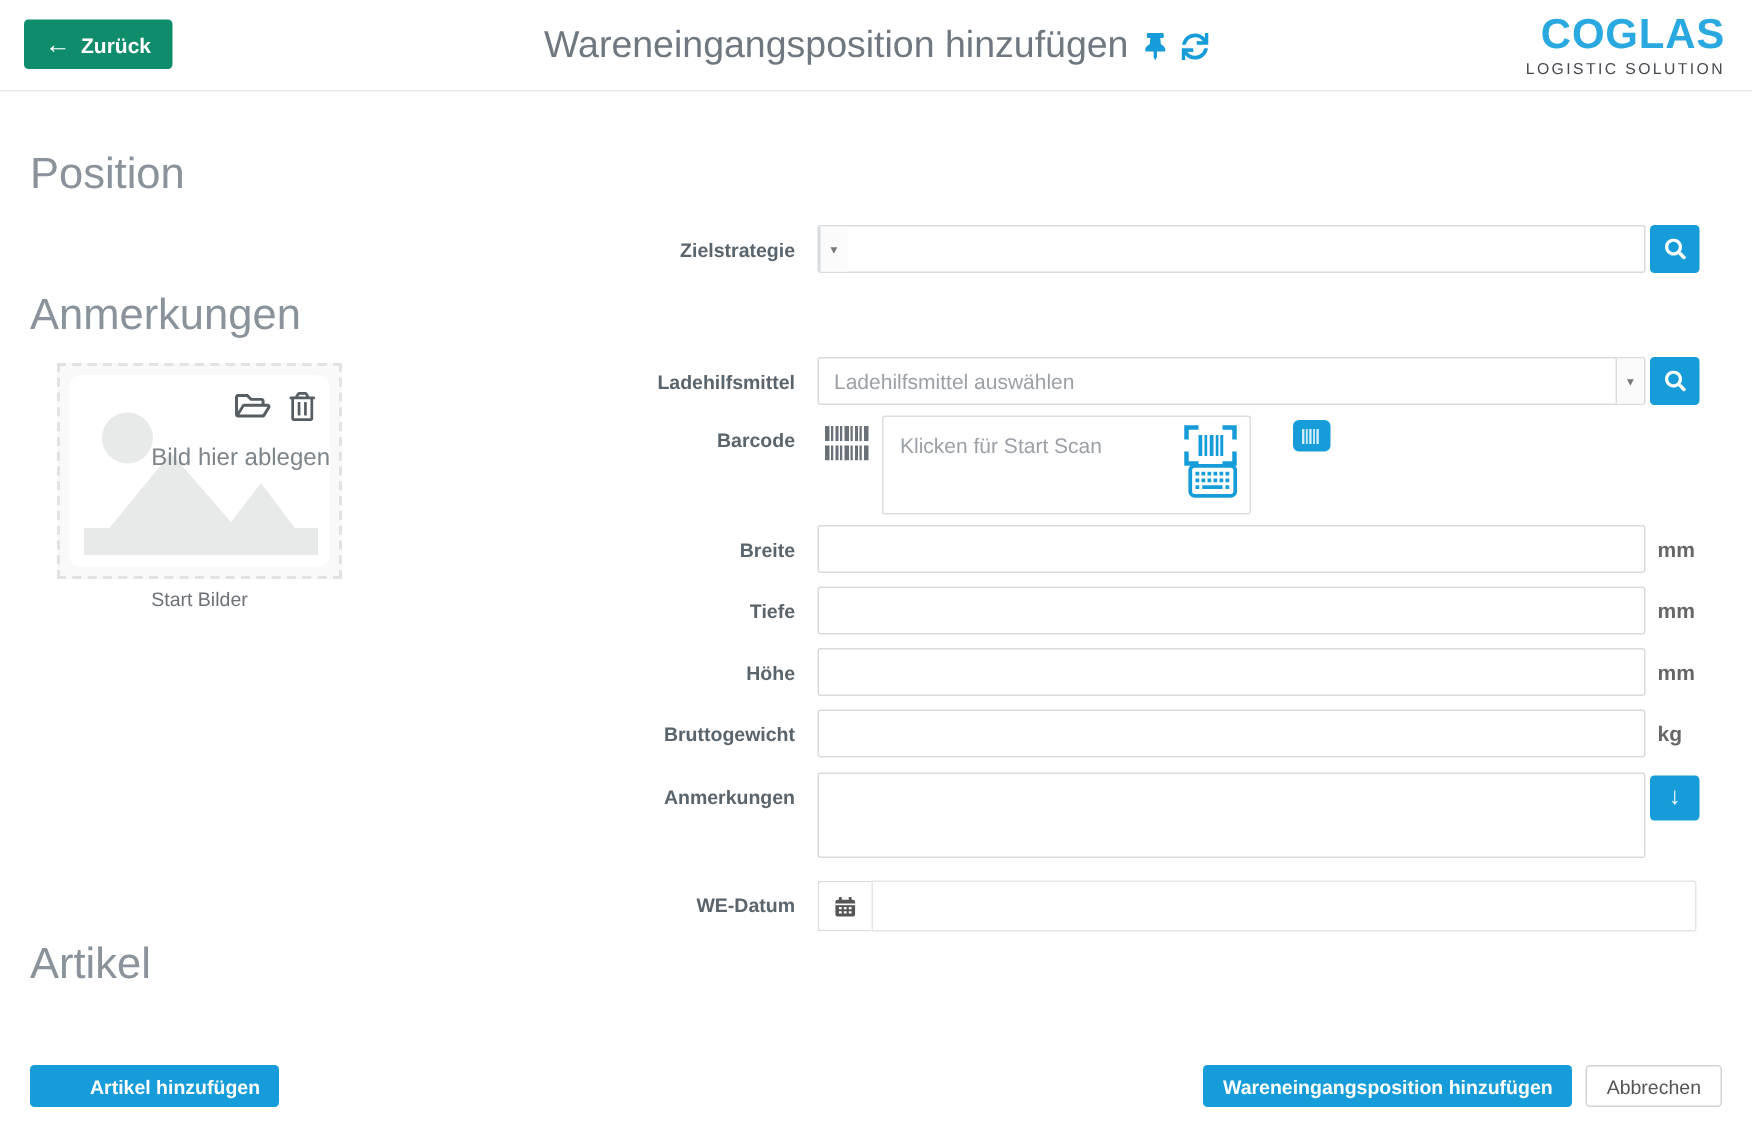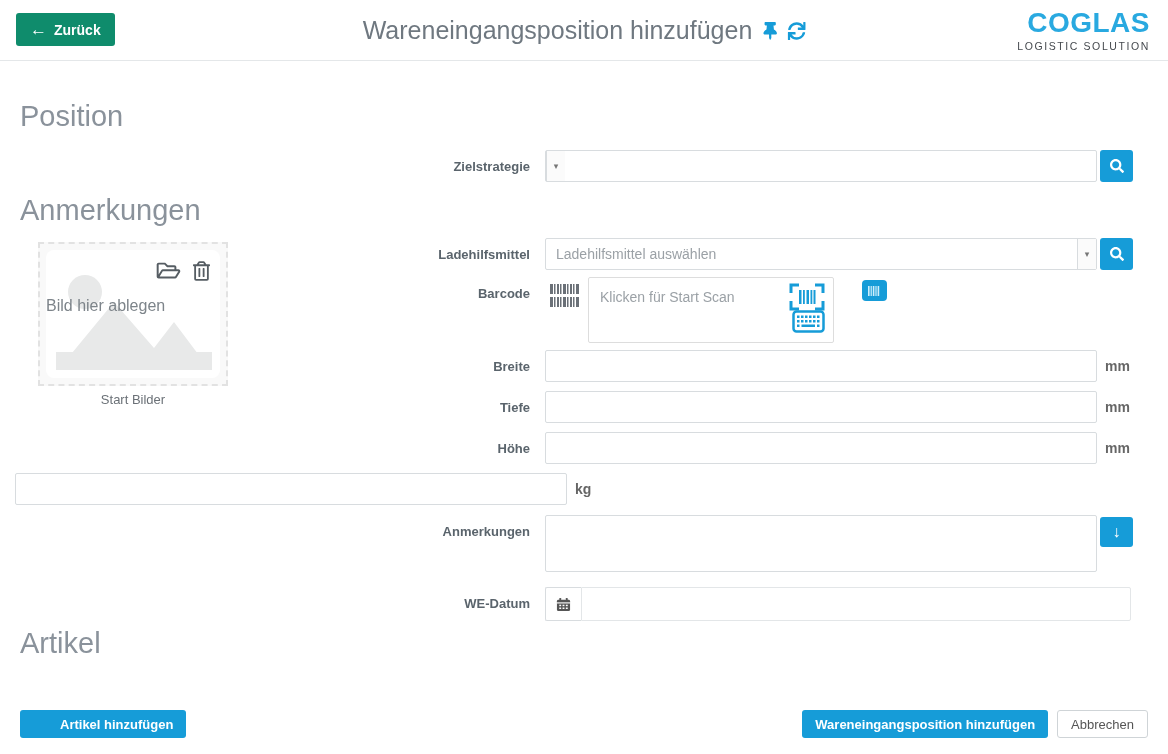--- a/index.html
+++ b/index.html
@@ -79,21 +79,21 @@
   .date-input { width:550px; height:34px; border:1px solid #e3e6e8; border-radius:0 2px 2px 0;
                 padding:0 10px; font-size:14px; color:#555; outline:none;
                 font-family:"Liberation Sans",sans-serif; }
 
   
   .dropzone { position:absolute; left:38px; top:242px; width:190px; height:144px;
               border:2px dashed #e2e2e2; background:#f9f9f9; padding:6px; }
   .dz-card { position:relative; width:100%; height:100%; background:#fff;
              border-radius:8px; overflow:hidden; }
   .dz-art { position:absolute; left:10px; top:10px; }
-  .dz-text { position:absolute; left:0; right:0; top:47px; text-align:left;
+  .dz-text { position:absolute; left:0; right:0; top:47px; text-align:right;
              font-size:16px; color:#7d848a; }
   .dz-icons { position:absolute; top:10px; right:10px; display:flex; gap:12px; align-items:center; }
   .dz-icons span { cursor:pointer; display:flex; }
   .dz-caption { position:absolute; left:38px; top:392px; width:190px; text-align:center;
                 font-size:13px; color:#6b7177; }
 
   
   .btn { height:28px; padding:0 13px; border-radius:3px; font-size:13px; font-weight:bold;
          font-family:"Liberation Sans",sans-serif; cursor:pointer; }
   .btn-blue { background:#169cd8; color:#fff; border:none; }
@@ -279,20 +279,21 @@
 
   <div class="row" style="top:432px">
     <div class="flabel">Höhe</div>
     <div class="ctrl">
       <input class="tinput" type="text" value="" style="">
       <span class="unit">mm</span>
     </div>
   </div>
 
   <div class="row" style="top:473px">
+    <div class="flabel">Bruttogewicht</div>
     <div class="ctrl">
       <input class="tinput" type="text" value="" style="">
       <span class="unit">kg</span>
     </div>
   </div>
 
   <div class="row" style="top:515px">
     <div class="flabel">Anmerkungen</div>
     <div class="ctrl">
       <textarea class="txtarea" style=""></textarea>

